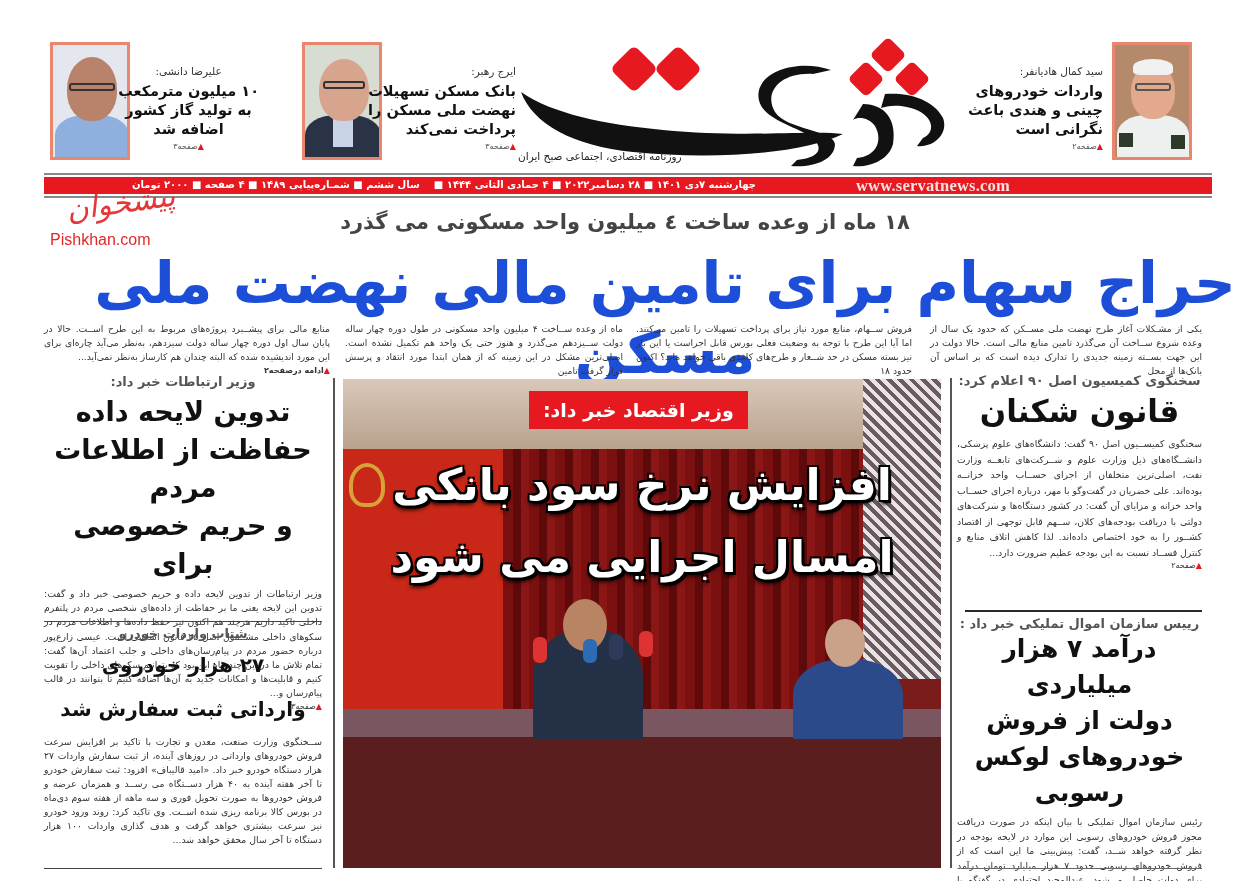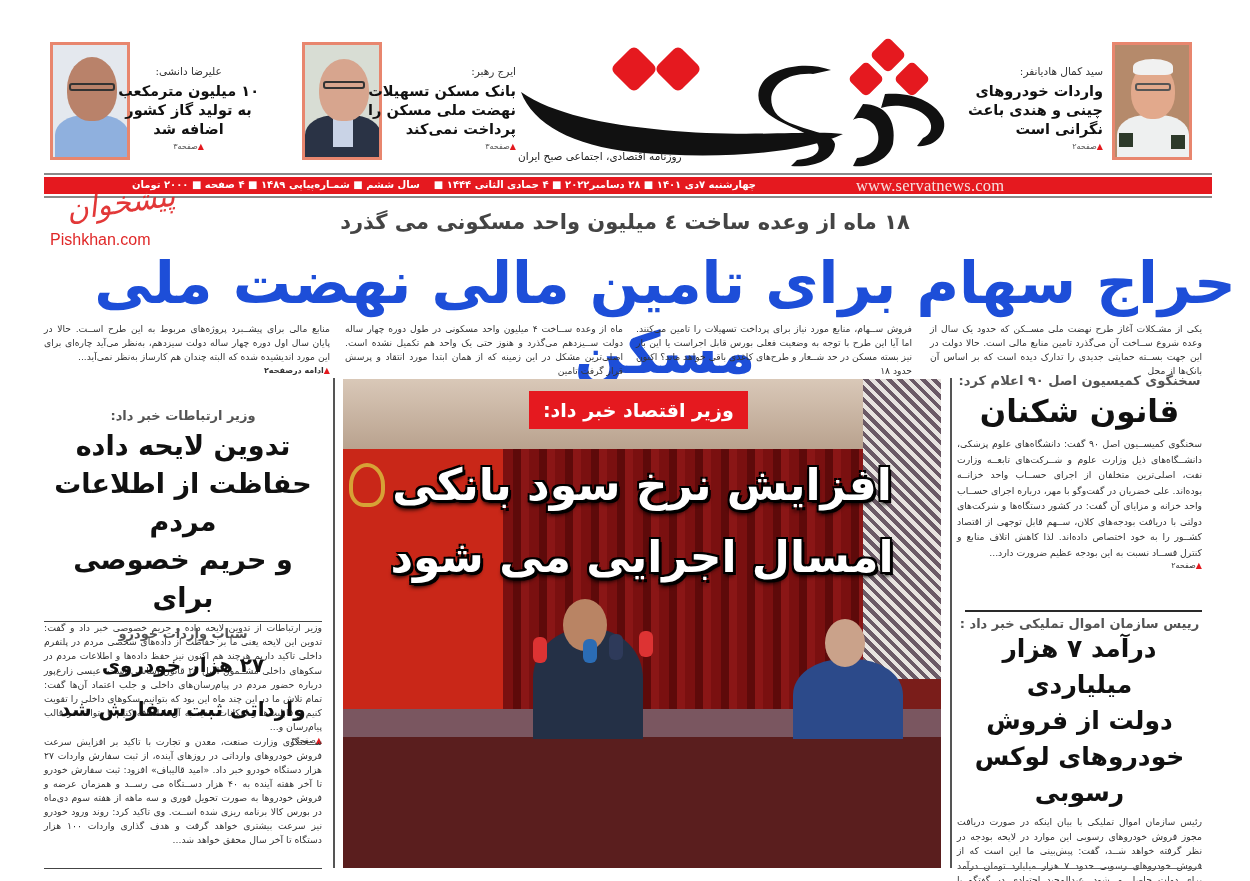--- a/index.html
+++ b/index.html
@@ -30,21 +30,21 @@
   .tagline { position: absolute; left: 518px; top: 150px; font-size: 10.5px; color: #222; white-space: nowrap; }
 
   
   .bar-line { position: absolute; left: 44px; width: 1168px; height: 2px; background: #8a8a8a; }
   .redbar {
     position: absolute; left: 44px; top: 177px; width: 1168px; height: 17px;
     background: #e5191f;
   }
   .redbar .url {
     position: absolute; left: 812px; top: -1px; direction: ltr;
-    font-family: "Liberation Serif", serif; font-size: 16.5px; color: #f6e0e0; letter-spacing: 0.2px;
+    font-family: "Liberation Serif", serif; font-size: 16.5px; color: #f6e0e0; letter-spacing: 0.2px; font-weight: bold;
   }
   .redbar .issue {
     position: absolute; right: 456px; top: 2px; font-size: 10px; color: #fff; white-space: nowrap; font-weight: bold;
   }
   .redbar .issue-left {
     position: absolute; left: 88px; top: 2px; font-size: 10px; color: #fff; white-space: nowrap; font-weight: bold;
   }
 
   
   .wm-fa { position: absolute; left: 66px; top: 185px; font-family: "DejaVu Serif", serif; font-size: 30px; color: #e02828; font-style: italic; transform: rotate(-8deg); opacity: 0.92; }
@@ -167,21 +167,21 @@
   <span class="issue-left">سال ششم ■ شمـاره‌پیاپی ۱۴۸۹ ■ ۴ صفحه ■ ۲۰۰۰ تومان</span>
 </div>
 <div class="bar-line" style="top:196px;"></div>
 
 <div class="wm-fa">پیشخوان</div>
 <div class="wm-en">Pishkhan.com</div>
 
 <div class="superhead">۱۸ ماه از وعده ساخت ٤ میلیون واحد مسکونی می گذرد</div>
 <div class="mainhead">حراج سهام برای تامین مالی نهضت ملی مسکن</div>
 
-<div class="lead-col" style="left:930px; width:272px;">یکی از مشـکلات آغاز طرح نهضت ملی مســکن که حدود یک سال از وعده شروع ســاخت آن می‌گذرد تامین منابع مالی است. حالا دولت در این جهت بســته حمایتی جدیدی را تدارک دیده است که بر اساس آن بانک‌ها از محل</div>
+<div class="lead-col" style="left:930px; width:272px;">یکی از مشـکلات آغاز طرح نهضت ملی مســکن که حدود یک سال از وعده شروع ســاخت آن می‌گذرد تامین منابع مالی است. حالا دولت در این جهت بســته زمینه جدیدی را تدارک دیده است که بر اساس آن بانک‌ها از محل</div>
 <div class="lead-col" style="left:636px; width:276px;">فروش ســهام، منابع مورد نیاز برای پرداخت تسهیلات را تامین می‌کنند. اما آیا این طرح با توجه به وضعیت فعلی بورس قابل اجراست یا این بار نیز بسته مسکن در حد شــعار و طرح‌های کاغذی باقی خواهد ماند؟ اکنون حدود ۱۸</div>
 <div class="lead-col" style="left:345px; width:278px;">ماه از وعده ســاخت ۴ میلیون واحد مسکونی در طول دوره چهار ساله دولت ســیزدهم می‌گذرد و هنوز حتی یک واحد هم تکمیل نشده است. اصلی‌ترین مشکل در این زمینه که از همان ابتدا مورد انتقاد و پرسش قرار گرفت تامین</div>
 <div class="lead-col" style="left:44px; width:286px;">
   <span>منابع مالی برای پیشــبرد پروژه‌های مربوط به این طرح اســت. حالا در پایان سال اول دوره چهار ساله دولت سیزدهم، به‌نظر می‌آید چاره‌ای برای این مورد اندیشیده شده که البته چندان هم کارساز به‌نظر نمی‌آید...</span>
   <div class="cont"><span class="tri">▲</span><span>ادامه درصفحه۲</span></div>
 </div>
 
 <div class="vrule" style="left:950px; top:378px; height:490px;"></div>
 
 <div class="side-col" style="left:957px; top:373px; width:245px;">
@@ -201,21 +201,21 @@
     <div>دولت از فروش</div>
     <div>خودروهای لوکس رسوبی</div>
   </div>
   <div class="body" style="line-height:14.5px;">رئیس سازمان اموال تملیکی با بیان اینکه در صورت دریافت مجوز فروش خودروهای رسوبی این موارد در لایحه بودجه در نظر گرفته خواهد شــد، گفت: پیش‌بینی ما این است که از فروش خودروهای رسوبی حدود ۷ هزار میلیارد تومان درآمد برای دولت حاصل می‌شود. عبدالمجید اجتهادی در گفتگو با تسنیم، در پاسخ به سوالی در مورد پیشنهاد تعیین بند درآمدی برای خودروهای رسوبی موجود در بنادر و گمرکات در بودجه سال ۱۴۰۲ گفت: این خودروها شامل ماشین آلات سنگین راه‌سازی و معدنی...</div>
 
 </div>
 <div class="rule" style="left:965px; top:868px; width:237px; height:1px; background:#666;"></div>
 
 <div class="vrule" style="left:333px; top:378px; height:490px;"></div>
 
-<div class="side-col" style="left:44px; top:374px; width:278px;margin-top:34px;">
+<div class="side-col" style="left:44px; top:374px; width:278px;">
   <div class="kicker">وزیر ارتباطات خبر داد:</div>
   <div class="head" style="font-size:27px; line-height:38px; margin-top:4px;">
     <div>تدوین لایحه داده</div>
     <div>حفاظت از اطلاعات مردم</div>
     <div>و حریم خصوصی برای</div>
   </div>
   <div class="body" style="line-height:14.2px;">وزیر ارتباطات از تدوین لایحه داده و حریم خصوصی خبر داد و گفت: تدوین این لایحه یعنی ما بر حفاظت از داده‌های شخصی مردم در پلتفرم داخلی تاکید داریم هرچند هم اکنون نیز حفظ داده‌ها و اطلاعات مردم در سکوهای داخلی مشــمول اصل ۲۵ قانون اساسی است. عیسی زارع‌پور درباره حضور مردم در پیام‌رسان‌های داخلی و جلب اعتماد آن‌ها گفت: تمام تلاش ما در این چند ماه این بود که بتوانیم سکوهای داخلی را تقویت کنیم و قابلیت‌ها و امکانات جدید به آن‌ها اضافه کنیم تا بتوانند در قالب پیام‌رسان و...</div>
   <div class="page"><span class="tri">▲</span><span>صفحه۳</span></div>
 </div>
 <div class="rule" style="left:44px; top:621px; width:278px; height:1px; background:#444;"></div>

